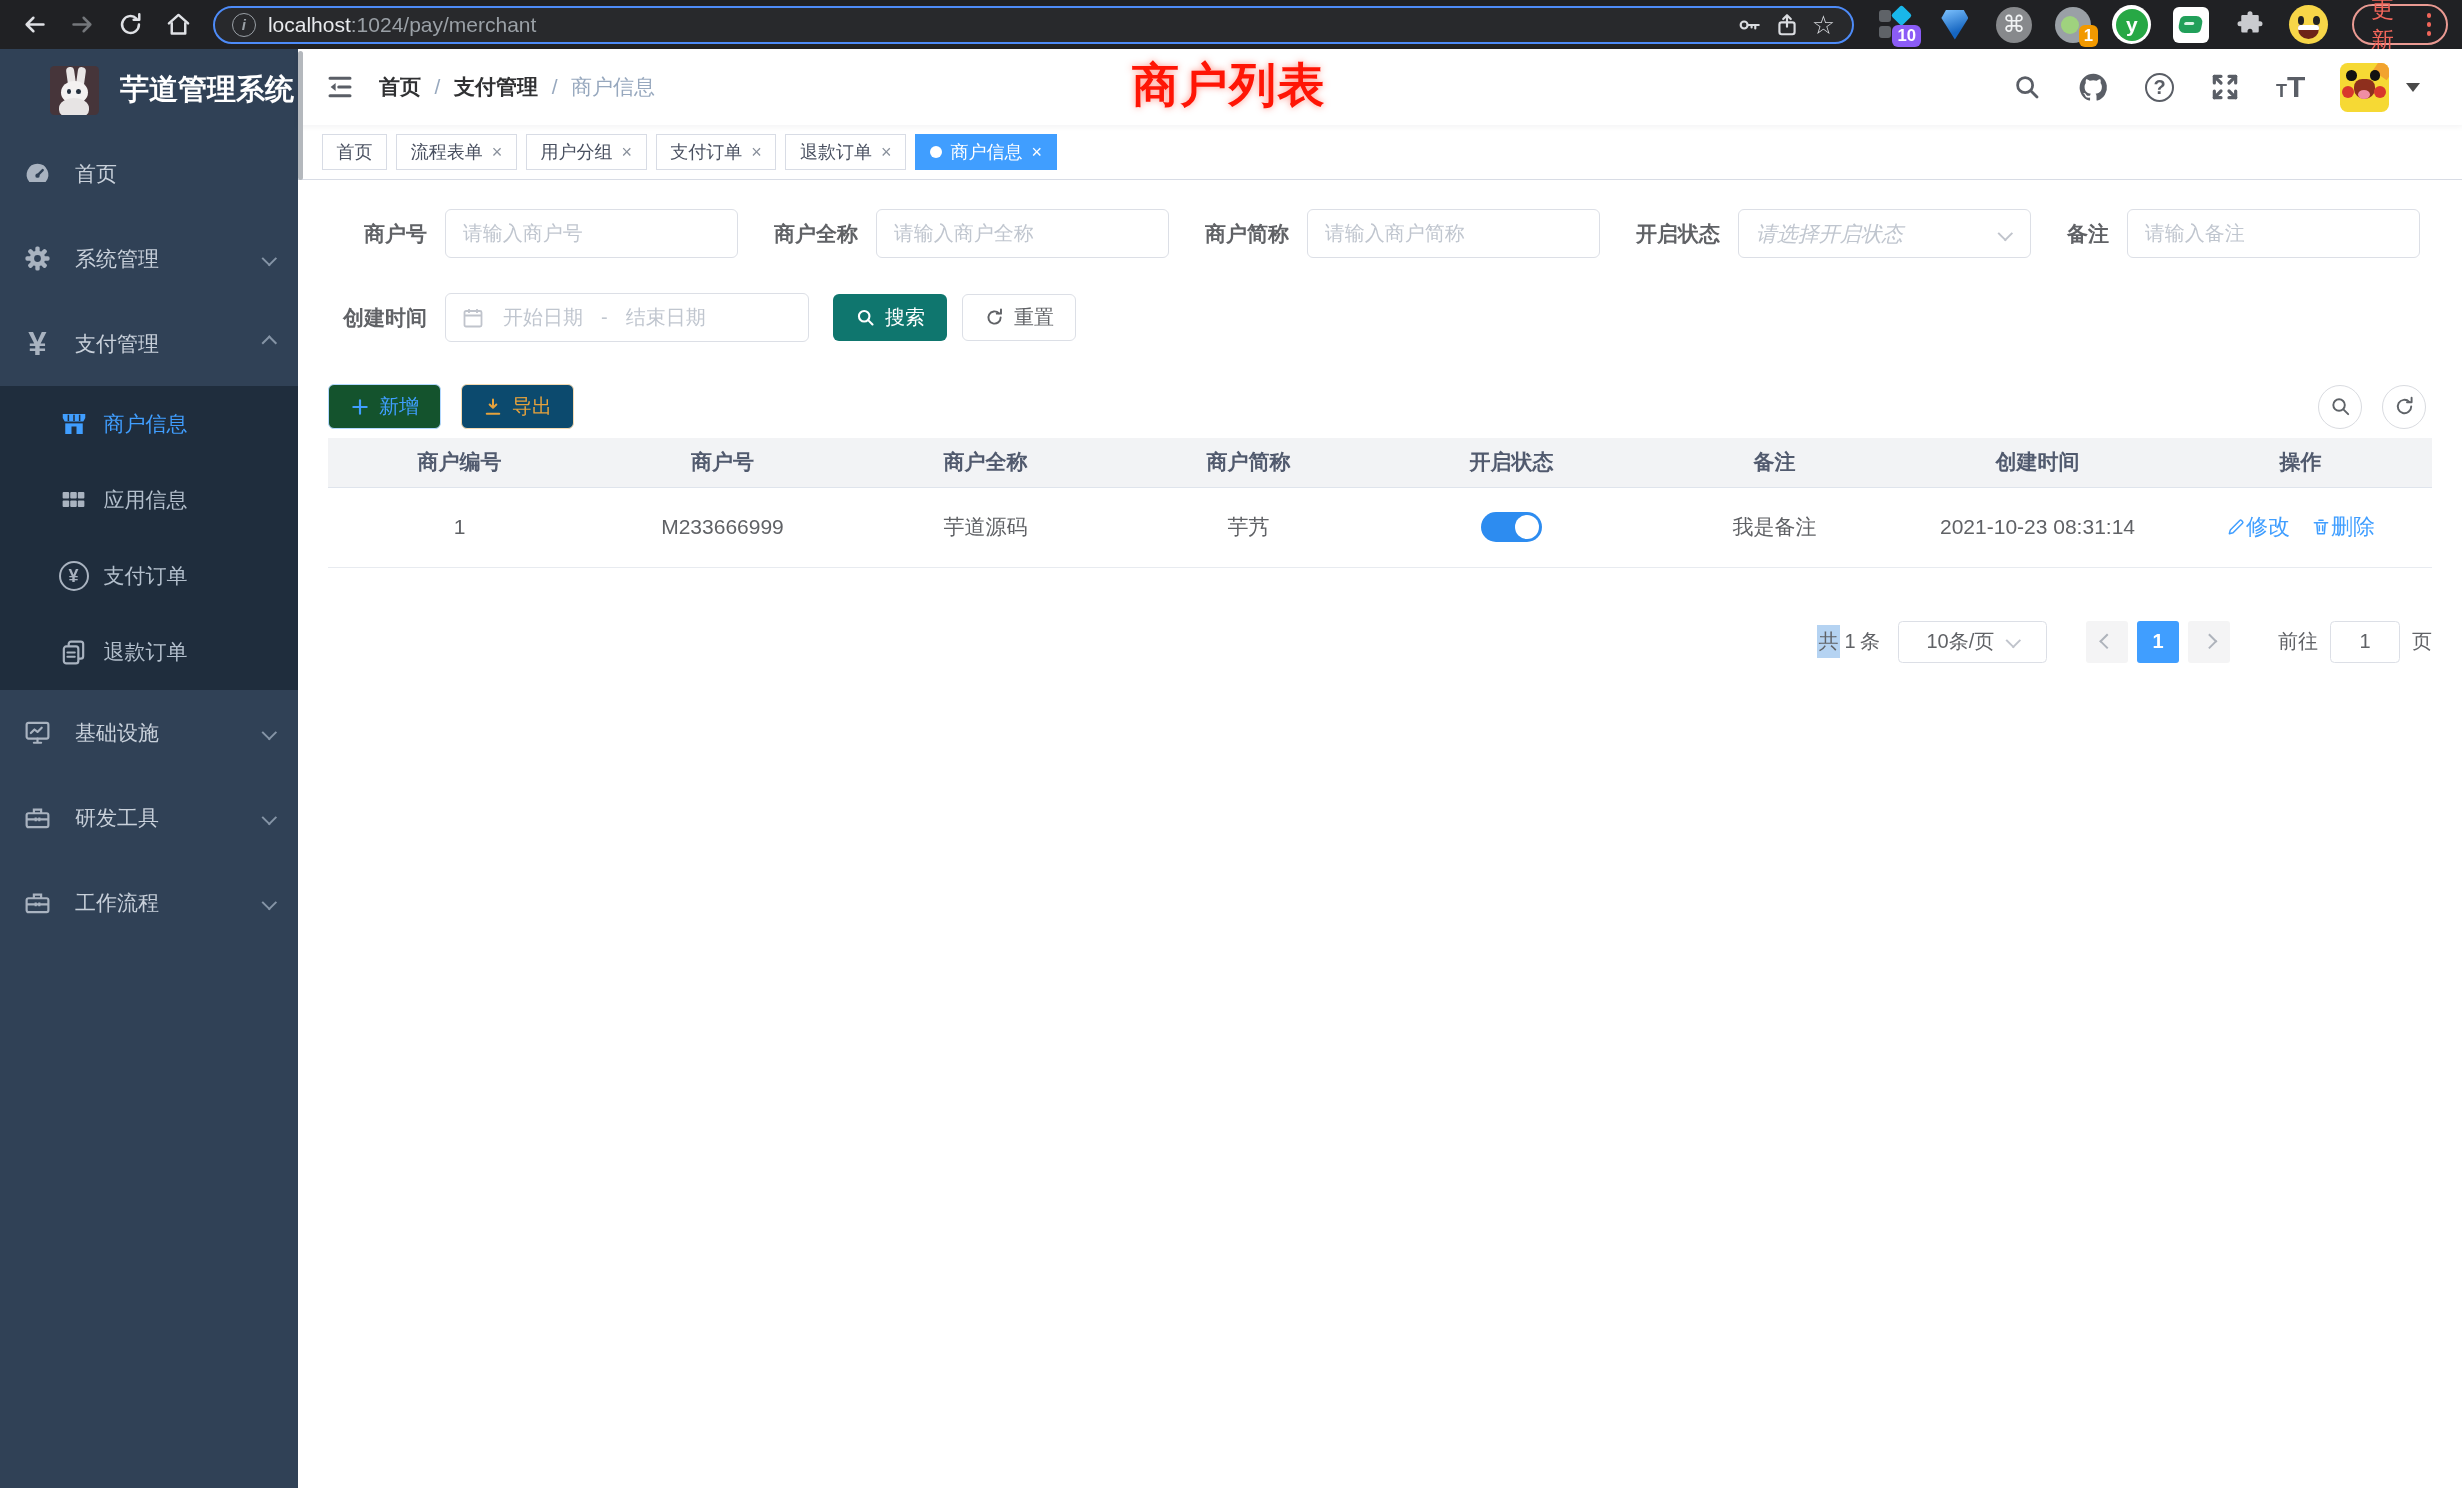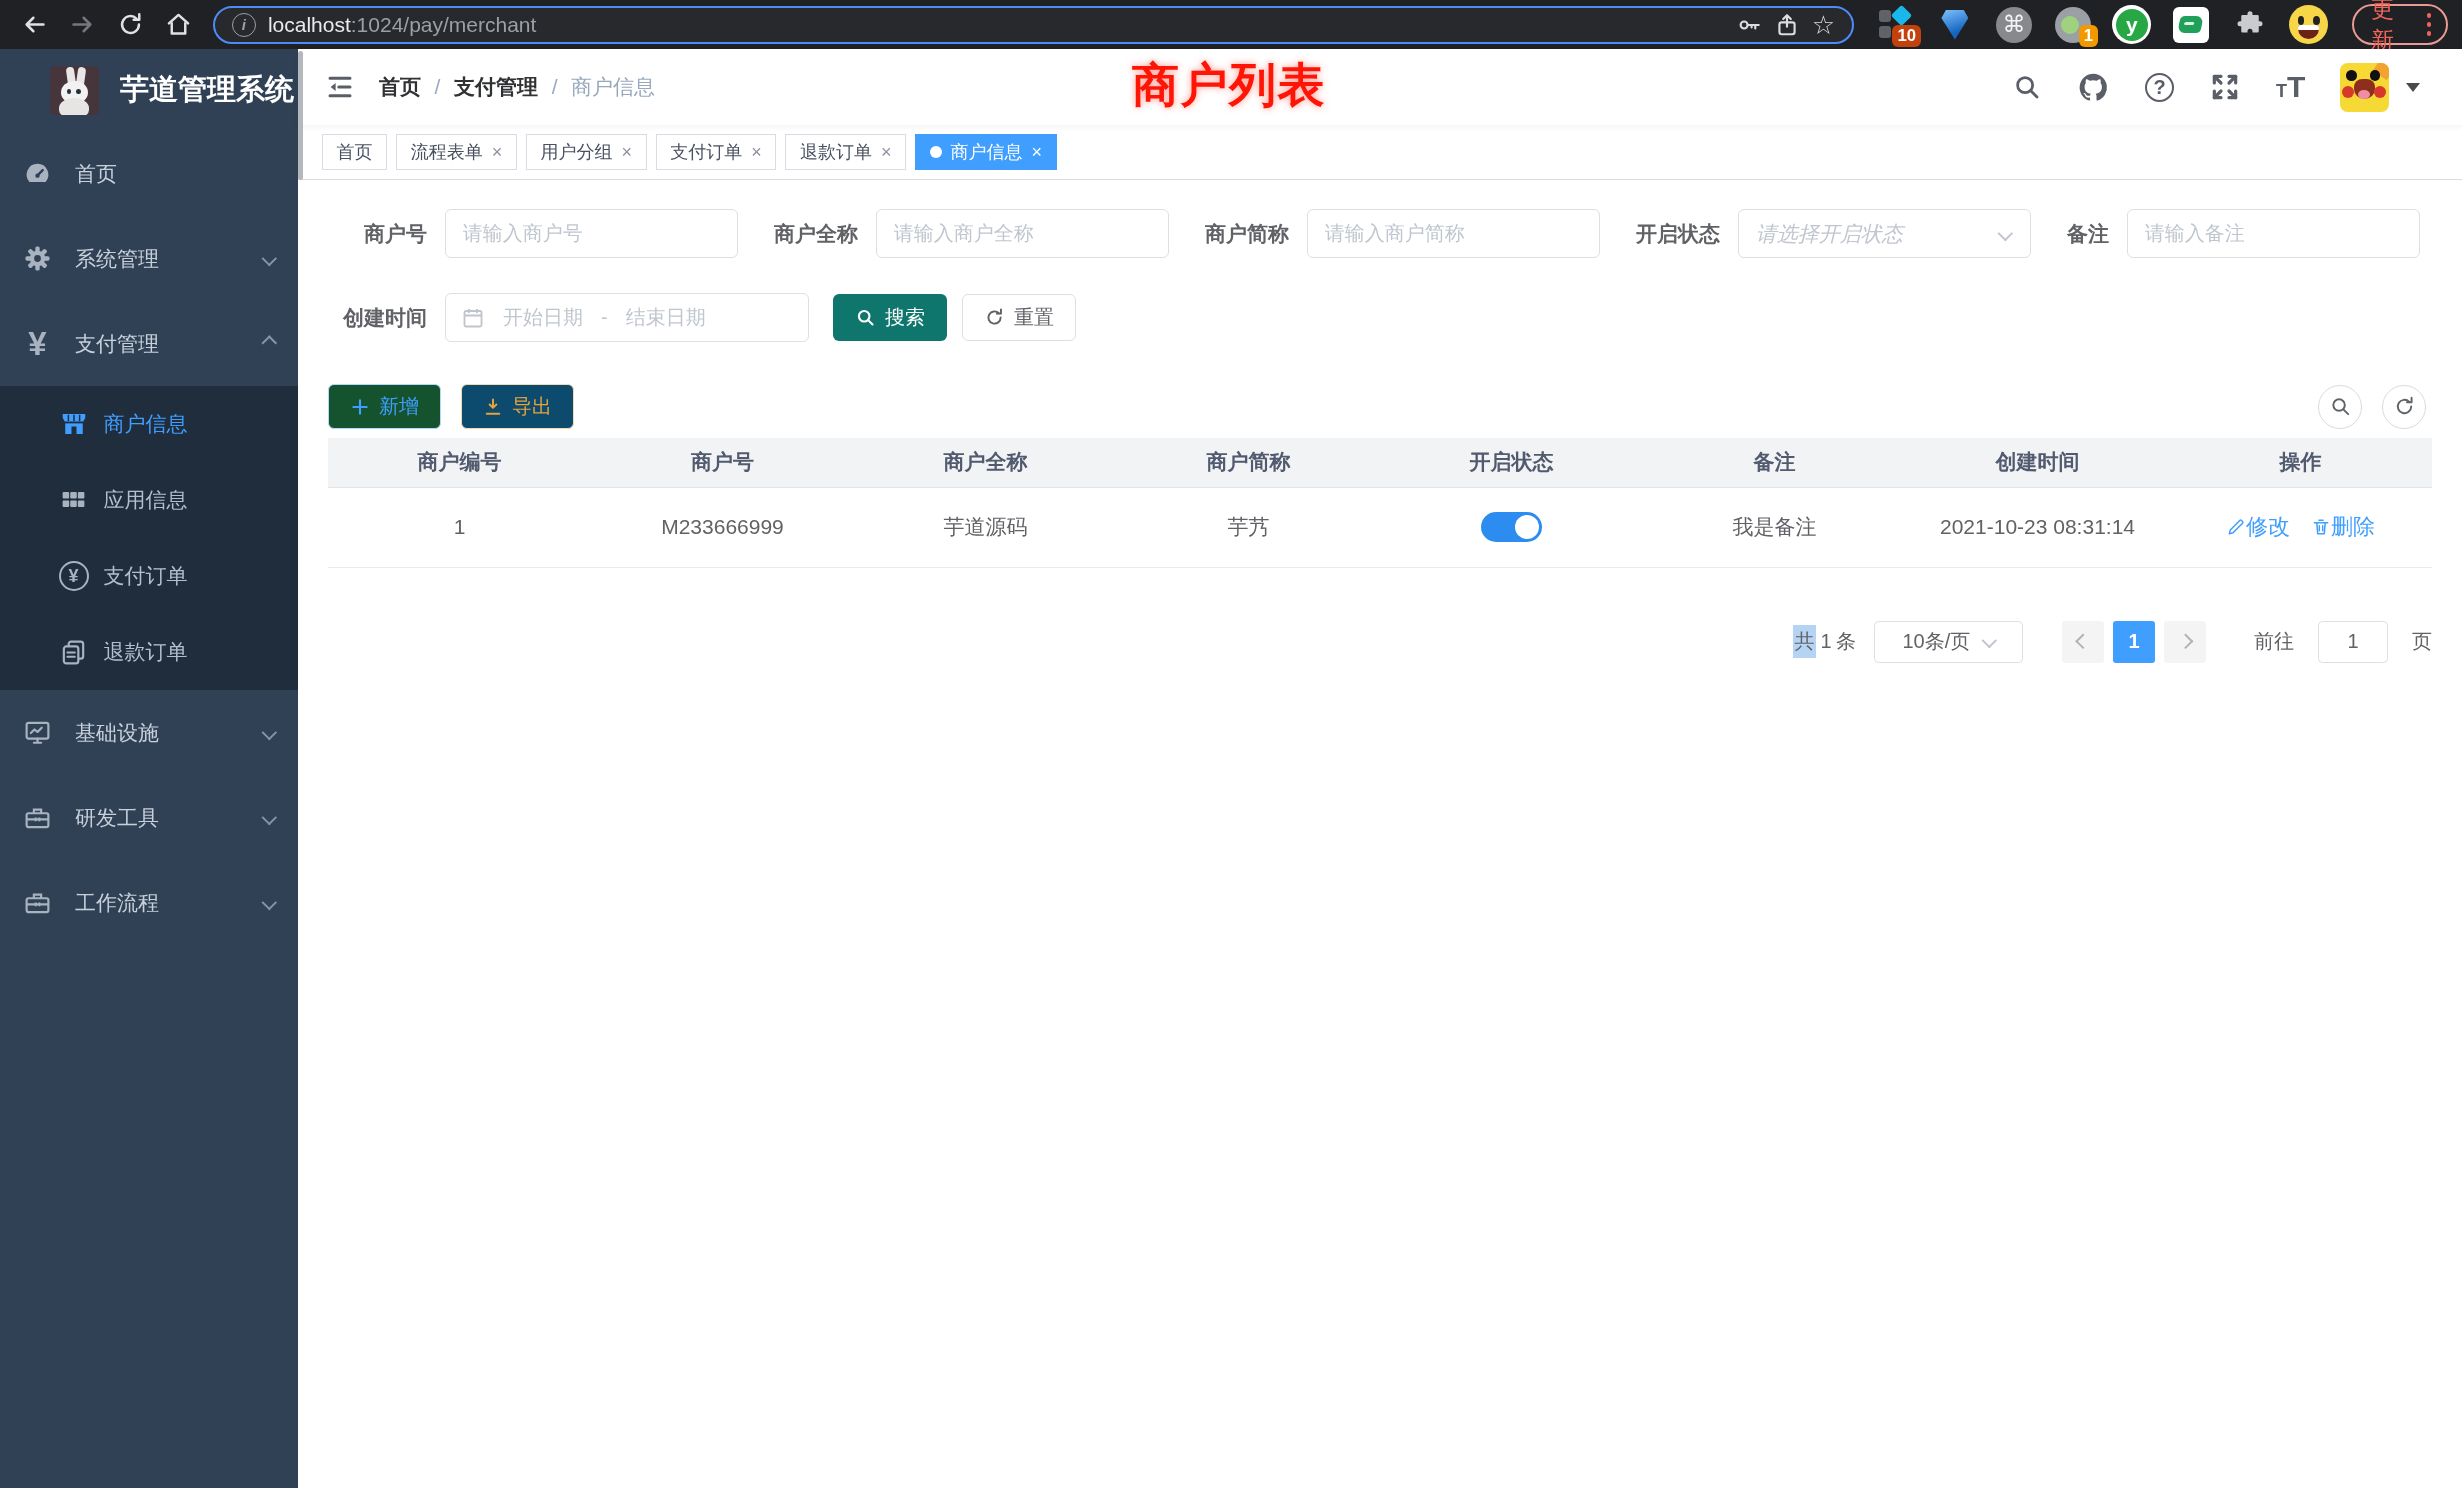--- a/index.html
+++ b/index.html
@@ -17,21 +17,21 @@
   .url-text { font-size:21px; white-space:nowrap; }
   .url-host { color:#e8eaed; }
   .url-path { color:#9aa0a6; }
   .url-spacer { flex:1; }
   .urlbar-ico { color:#dadce0; display:flex; align-items:center; }
   .star-glyph { font-size:26px; color:#dadce0; line-height:1; }
   .ext-row { display:flex; align-items:center; gap:20px; margin-left:16.7px; }
   .ext { position:relative; width:39px; height:39px; display:flex; align-items:center; justify-content:center; }
   .badge { position:absolute; right:-6px; bottom:-3px; color:#fff; font-size:16.7px; font-weight:700;
     border-radius:6px; padding:0.8px 5.3px; line-height:1.2; }
-  .badge.red { background:#c2410c; }
+  .badge.red { background:#8b5cf6; }
   .badge.orange { background:#f29900; }
   
   .sq1 { position:absolute; left:3px; top:4.5px; width:12px; height:12px; border-radius:3px; background:#5f6368; }
   .sq2 { position:absolute; left:3px; top:20.5px; width:12px; height:12px; border-radius:3px; background:#5f6368; }
   .diam { position:absolute; left:18px; top:3px; width:15px; height:15px; background:#19b7ea; transform:rotate(45deg); border-radius:2.3px; }
   .gem { width:27px; height:30px; background:linear-gradient(160deg,#7ec3ff 0%,#1565c0 70%); clip-path:polygon(50% 100%,0 28%,18% 0,82% 0,100% 28%); }
   .circle-gray { width:36px; height:36px; border-radius:50%; background:#87898c; display:flex; align-items:center; justify-content:center; color:#f1f3f4; font-size:23px; }
   .circle-dot { width:36px; height:36px; border-radius:50%; background:#9aa0a6; position:relative; }
   .circle-dot::after { content:""; position:absolute; left:6px; top:9px; width:18px; height:18px; border-radius:50%; background:#9fd27e; }
   .circle-y { width:39px; height:39px; border-radius:50%; background:#fff; display:flex; align-items:center; justify-content:center; }
@@ -153,21 +153,21 @@
 
   
   .pagination { margin-top:53px; display:flex; align-items:center; justify-content:flex-end; gap:18px; padding-right:0; font-size:20px; color:#606266; }
   .total-wrap { display:flex; align-items:center; gap:4.5px; }
   .sel-hl { background:#b5d3f2; padding:3px 1.5px; }
   .size-select { width:149px; height:42px; border:1.5px solid #dcdfe6; border-radius:4.5px; display:flex; align-items:center; justify-content:center; gap:13.6px; cursor:pointer; }
   .size-select .chev { color:#c0c4cc; margin-top:-3px; }
   .pager { display:flex; align-items:center; gap:9px; margin-left:21px; }
   .page-btn { width:42px; height:42px; border-radius:3px; background:#f4f4f5; display:flex; align-items:center; justify-content:center; color:#aeb3bb; cursor:pointer; }
   .page-num { width:42px; height:42px; border-radius:3px; background:#409EFF; color:#fff; font-weight:700; display:flex; align-items:center; justify-content:center; cursor:pointer; }
-  .goto { display:flex; align-items:center; gap:24px; margin-left:30px; }
+  .goto { display:flex; align-items:center; gap:12px; margin-left:30px; }
   .goto-input { width:70px; height:42px; border:1.5px solid #dcdfe6; border-radius:4.5px; text-align:center; font-size:20px; color:#606266; font-family:inherit; }
 </style>
 </head>
 <body>
 
 <div class="browser-bar">
   <div class="nav-btn">
     <svg width="27" height="27" viewBox="0 0 24 24">
         <path d="M20 12H5m0 0l6-6m-6 6l6 6" stroke="currentColor" stroke-width="2.2" fill="none" stroke-linecap="round" stroke-linejoin="round"></path>
       </svg>

